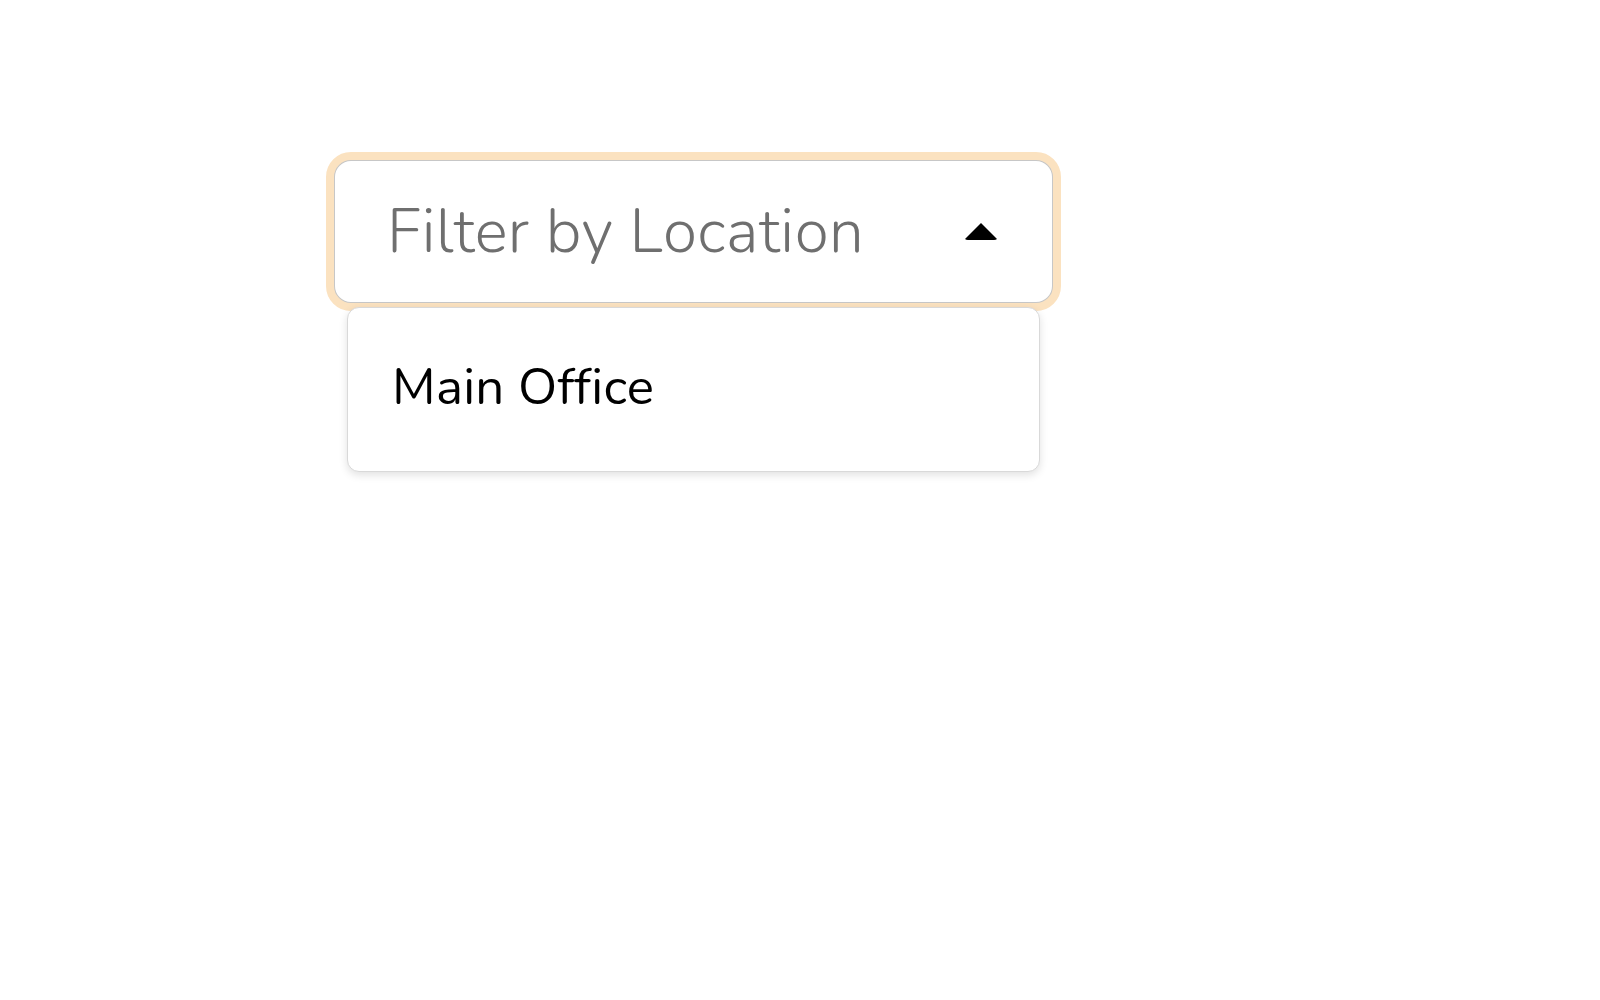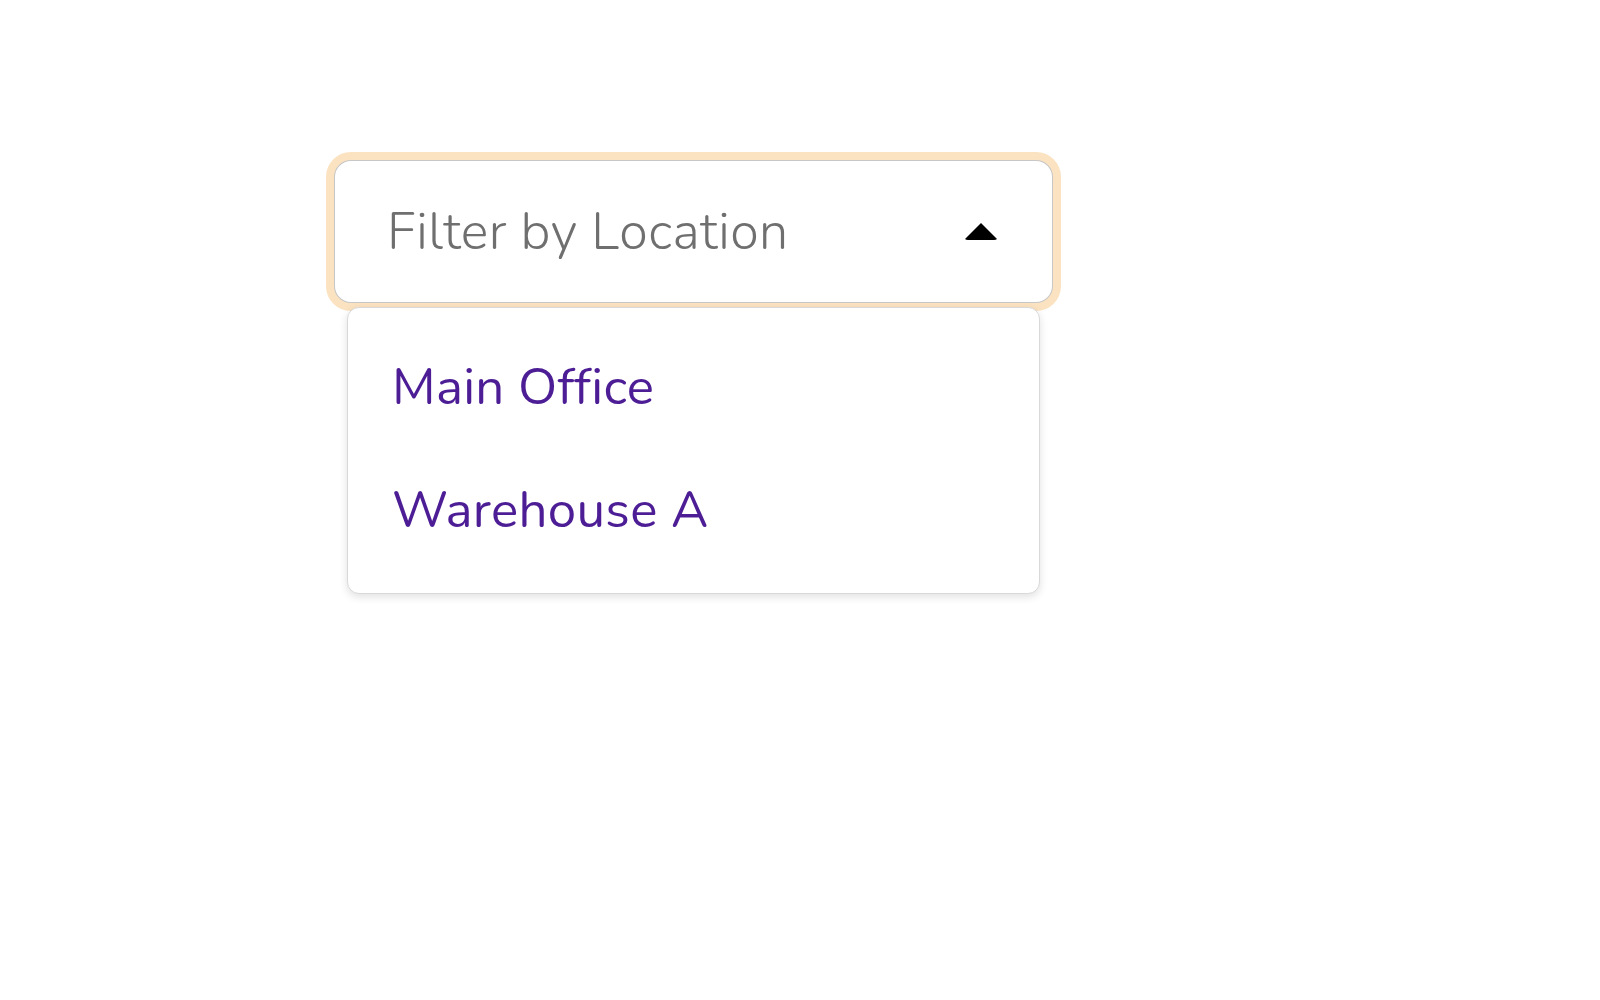--- a/index.html
+++ b/index.html
@@ -29,21 +29,21 @@
       border-radius: 18px;
       display: flex;
       align-items: center;
       justify-content: space-between;
       padding: 0 48px 0 52px;
       cursor: pointer;
       outline: 8px solid #fbe2c0;
       outline-offset: -1px;
     }
     .select-placeholder {
-      font-size: 52px;
+      font-size: 62px;
       font-weight: 300;
       color: #6f6f6f;
       letter-spacing: 0.5px;
     }
     .caret-up {
       width: 0;
       height: 0;
       border-left: 17px solid transparent;
       border-right: 17px solid transparent;
       border-bottom: 17px solid #000000;
@@ -57,39 +57,36 @@
       width: 693px;
       background: #ffffff;
       border: 1px solid #d9d9d9;
       border-radius: 12px;
       box-shadow: 0 3px 8px rgba(0,0,0,0.12);
       padding: 18px 0 22px 0;
     }
     .dropdown-option {
       font-size: 51px;
       font-weight: 400;
-      color: #4c1d95;
+      color: #000000;
       padding: 32px 44px;
       cursor: pointer;
       letter-spacing: 0.3px;
       line-height: 1.15;
     }
   </style>
 </head>
 <body>
 
 <div class="container">
 
   <div class="select-control">
     <span class="select-placeholder">Filter by Location</span>
     <span class="caret-up"></span>
   </div>
 
   <div class="dropdown-panel">
     <div class="dropdown-option">
       <span>Main Office</span>
     </div>
-    <div class="dropdown-option">
-      <span>Warehouse A</span>
-    </div>
   </div>
 
 </div>
 
 </body></html>

